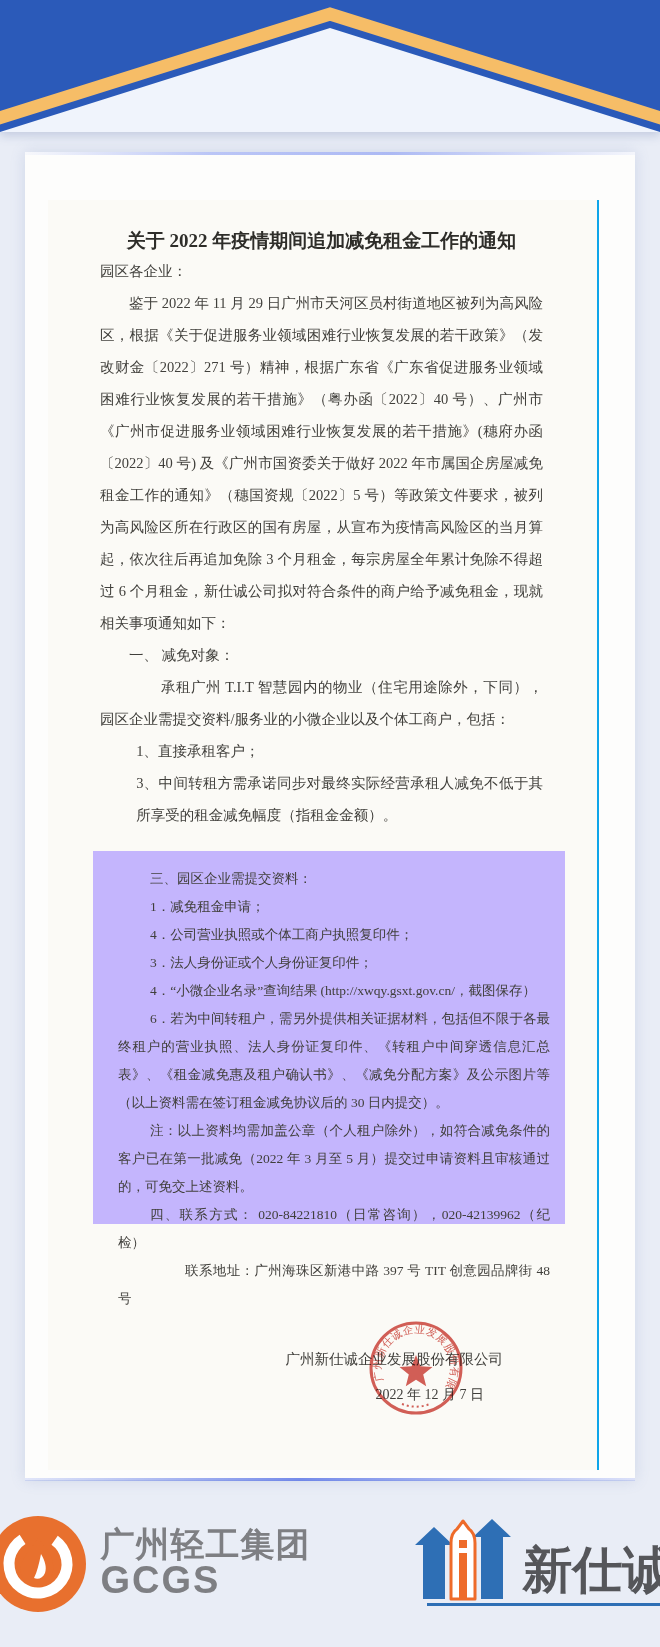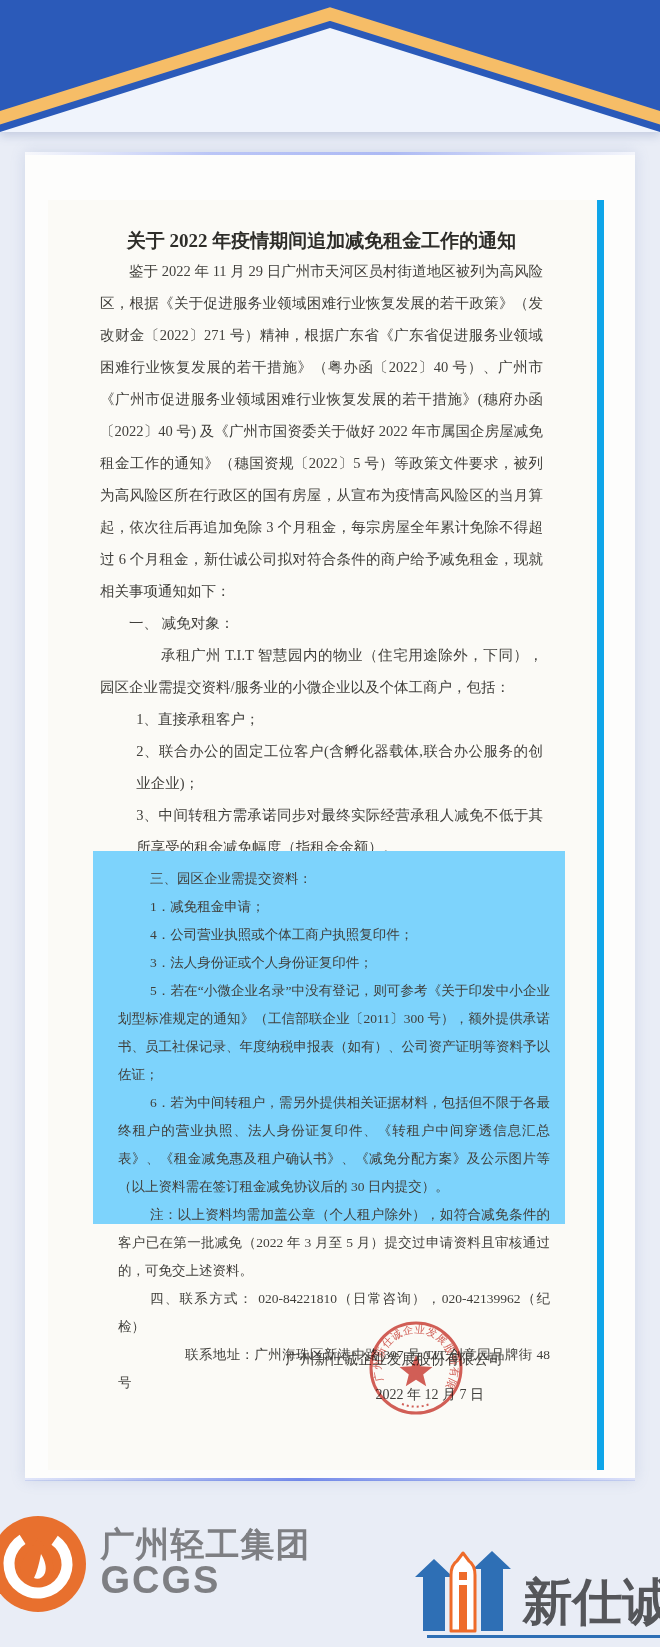--- a/index.html
+++ b/index.html
@@ -15,42 +15,42 @@
     position:absolute;left:25px;top:152px;width:610px;height:1328px;
     background:#fdfdfc;box-shadow:0 0 14px rgba(90,110,170,.18);
   }
   .card::before{content:"";position:absolute;top:0;left:0;right:0;height:3px;
     background:linear-gradient(90deg,rgba(140,160,245,.05),rgba(132,152,242,.55) 30%,rgba(118,140,238,.6) 60%,rgba(140,160,245,.08));}
   .card::after{content:"";position:absolute;bottom:-1px;left:0;right:0;height:3px;
     background:linear-gradient(90deg,rgba(100,125,235,.18),rgba(85,112,230,.8) 45%,rgba(130,150,240,.28));}
   
   .scan{
     position:absolute;left:23px;top:48px;width:549px;height:1270px;
-    background:#fbfaf6;border-right:7px solid #0ea5e9;color:#403f3b;
+    background:#fbfaf6;border-right:2px solid #0ea5e9;color:#403f3b;
   }
   .page1{height:651px;overflow:hidden;padding:0 54px 0 52px;font-size:14.5px;line-height:32px;text-align:justify}
   .doc-title{font-size:19px;font-weight:bold;text-align:center;color:#2e2d29;margin:27px 0 0;line-height:28px}
   .salutation{margin:25px 0 0}
   .page1 p{margin:0}
   .indent2{text-indent:2em}
   .lead{text-indent:4.2em}
   .itemsA div{padding-left:2.5em}
   
-  .page2wrap{position:relative;margin-left:45px;width:472px;height:373px;background:#7dd3fc}
+  .page2wrap{position:relative;margin-left:45px;width:472px;height:373px;background:#c4b5fd}
   .p2{position:absolute;left:25px;top:14px;width:432px;font-size:13.5px;line-height:28px;text-align:justify}
   .p2 p{margin:0;text-indent:32px}
   .p2 .addr{text-indent:67px}
   
   .sig{position:absolute;right:94px;top:1150px;font-size:14.5px;white-space:nowrap}
   .sigdate{position:absolute;right:113px;top:1186px;font-size:14px;white-space:nowrap}
   .stamp{position:absolute;left:318px;top:1118px;width:100px;height:100px;mix-blend-mode:multiply;opacity:.88}
   
   .footer{
     position:absolute;left:0;right:0;bottom:0;height:167px;
-    display:flex;justify-content:center;
+    display:flex;align-items:center;justify-content:center;
     font-family:"Liberation Sans","DejaVu Sans",sans-serif;
     gap:33px;
   }
   .gcgs{display:flex;align-items:center}
   .gcgs-text{margin-left:13px;color:#7e7f83;font-weight:bold;line-height:1.02}
   .gcgs-cn{font-size:34px;letter-spacing:1px;white-space:nowrap}
   .gcgs-en{font-size:38px;letter-spacing:2px}
   .divider{width:5px;height:118px;background:#55565a;margin:0 22px 0 16px}
   .xsc{position:relative;display:flex;align-items:flex-end;padding-bottom:12px}
   .xsc::after{content:"";position:absolute;left:12px;right:0;bottom:9px;height:3px;background:#2e6fb5}
@@ -63,38 +63,38 @@
   <rect x="0" y="0" width="660" height="132" fill="#f0f4fc"></rect>
   <polygon points="0,0 660,0 660,132 330,28 0,132" fill="#2b5ab9"></polygon>
   <polyline points="-4,119 330,14 664,119" fill="none" stroke="#f6bd67" stroke-width="13"></polyline>
 </svg>
 
 <div class="card">
   <div class="scan">
 
     <div class="page1">
       <div class="doc-title">关于 2022 年疫情期间追加减免租金工作的通知</div>
+      <p class="salutation">园区各企业：</p>
       <p class="indent2">鉴于 2022 年 11 月 29 日广州市天河区员村街道地区被列为高风险区，根据《关于促进服务业领域困难行业恢复发展的若干政策》（发改财金〔2022〕271 号）精神，根据广东省《广东省促进服务业领域困难行业恢复发展的若干措施》（粤办函〔2022〕40 号）、广州市《广州市促进服务业领域困难行业恢复发展的若干措施》(穗府办函〔2022〕40 号) 及《广州市国资委关于做好 2022 年市属国企房屋减免租金工作的通知》（穗国资规〔2022〕5 号）等政策文件要求，被列为高风险区所在行政区的国有房屋，从宣布为疫情高风险区的当月算起，依次往后再追加免除 3 个月租金，每宗房屋全年累计免除不得超过 6 个月租金，新仕诚公司拟对符合条件的商户给予减免租金，现就相关事项通知如下：</p>
       <p class="indent2">一、 减免对象：</p>
       <p class="lead">承租广州 T.I.T 智慧园内的物业（住宅用途除外，下同），园区企业需提交资料/服务业的小微企业以及个体工商户，包括：</p>
       <div class="itemsA">
         <div>1、直接承租客户；</div>
-        <div>2、联合办公的固定工位客户(含孵化器载体,联合办公服务的创业企业)；</div>
         <div>3、中间转租方需承诺同步对最终实际经营承租人减免不低于其所享受的租金减免幅度（指租金金额）。</div>
       </div>
 
     </div>
 
     <div class="page2wrap">
       <div class="p2">
         <p>三、园区企业需提交资料：</p>
         <p>1．减免租金申请；</p>
         <p>4．公司营业执照或个体工商户执照复印件；</p>
         <p>3．法人身份证或个人身份证复印件；</p>
-        <p>5．若在“小微企业名录”中没有登记，则可参考《关于印发中小企业划型标准规定的通知》（工信部联企业〔2011〕300 号），额外提供承诺书、员工社保记录、年度纳税申报表（如有）、公司资产证明等资料予以佐证；</p>
+        <p>4．“小微企业名录”查询结果 (http://xwqy.gsxt.gov.cn/，截图保存）</p>
         <p>6．若为中间转租户，需另外提供相关证据材料，包括但不限于各最终租户的营业执照、法人身份证复印件、《转租户中间穿透信息汇总表》、《租金减免惠及租户确认书》、《减免分配方案》及公示图片等（以上资料需在签订租金减免协议后的 30 日内提交）。</p>
         <p>注：以上资料均需加盖公章（个人租户除外），如符合减免条件的客户已在第一批减免（2022 年 3 月至 5 月）提交过申请资料且审核通过的，可免交上述资料。</p>
         <p>四、联系方式： 020-84221810（日常咨询），020-42139962（纪检）</p>
         <p class="addr">联系地址：广州海珠区新港中路 397 号 TIT 创意园品牌街 48 号</p>
       </div>
     </div>
 
     <div class="sig">广州新仕诚企业发展股份有限公司</div>
     <div class="sigdate">2022 年 12 月 7 日</div>
     <svg class="stamp" viewBox="0 0 100 100" xmlns="http://www.w3.org/2000/svg">

